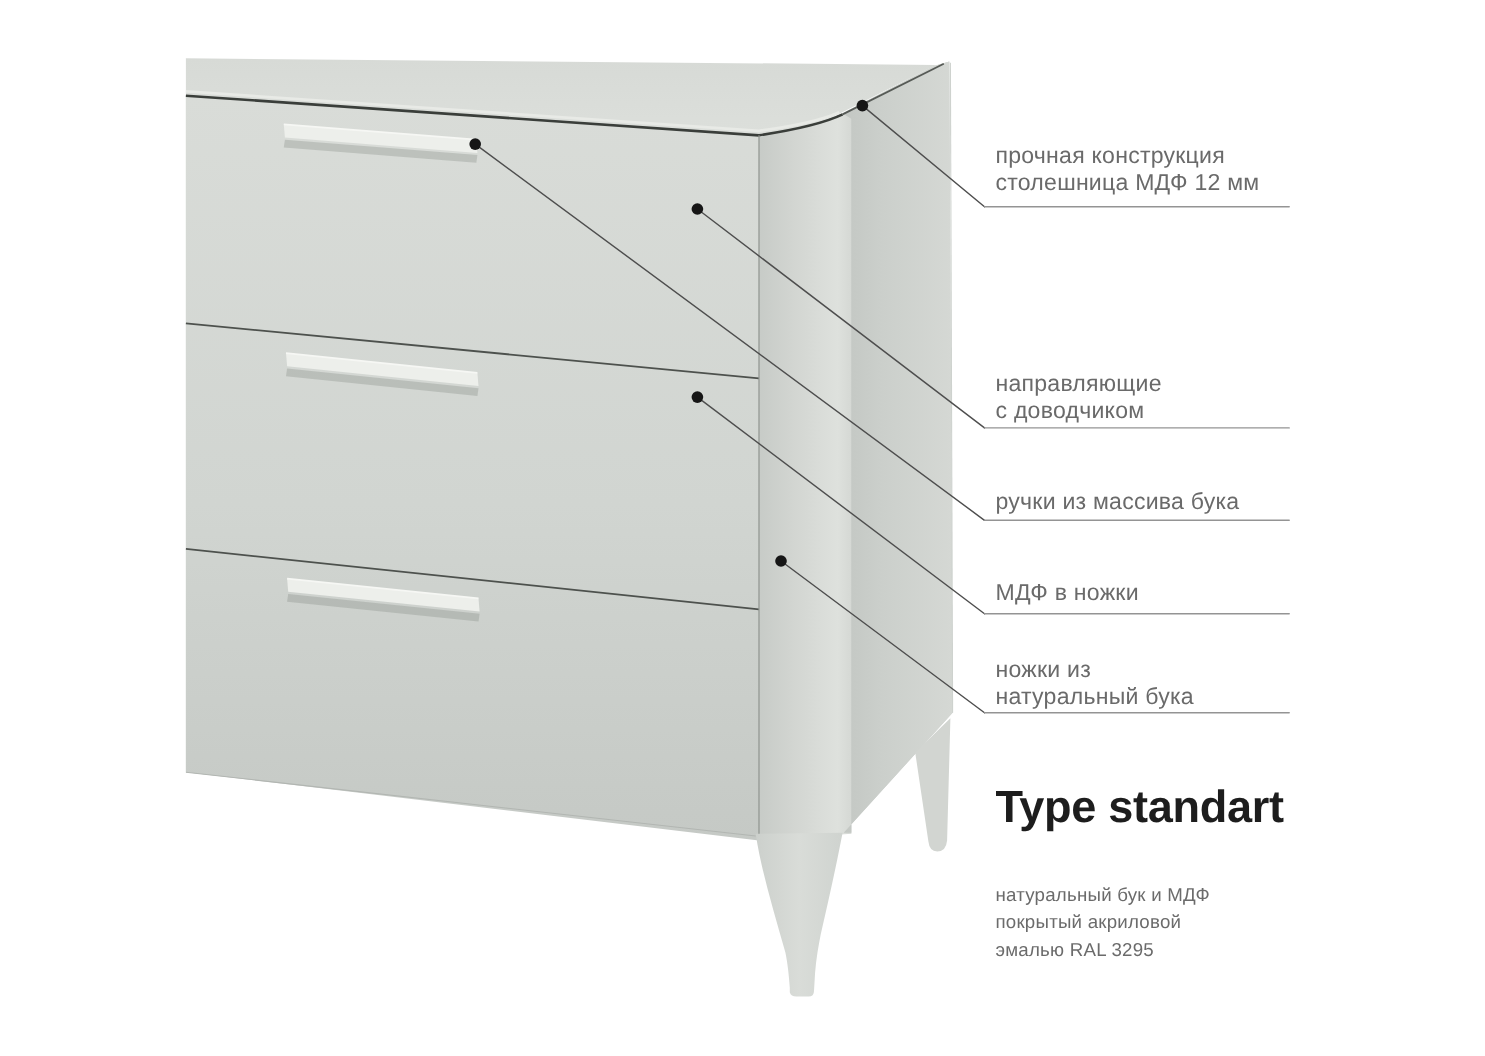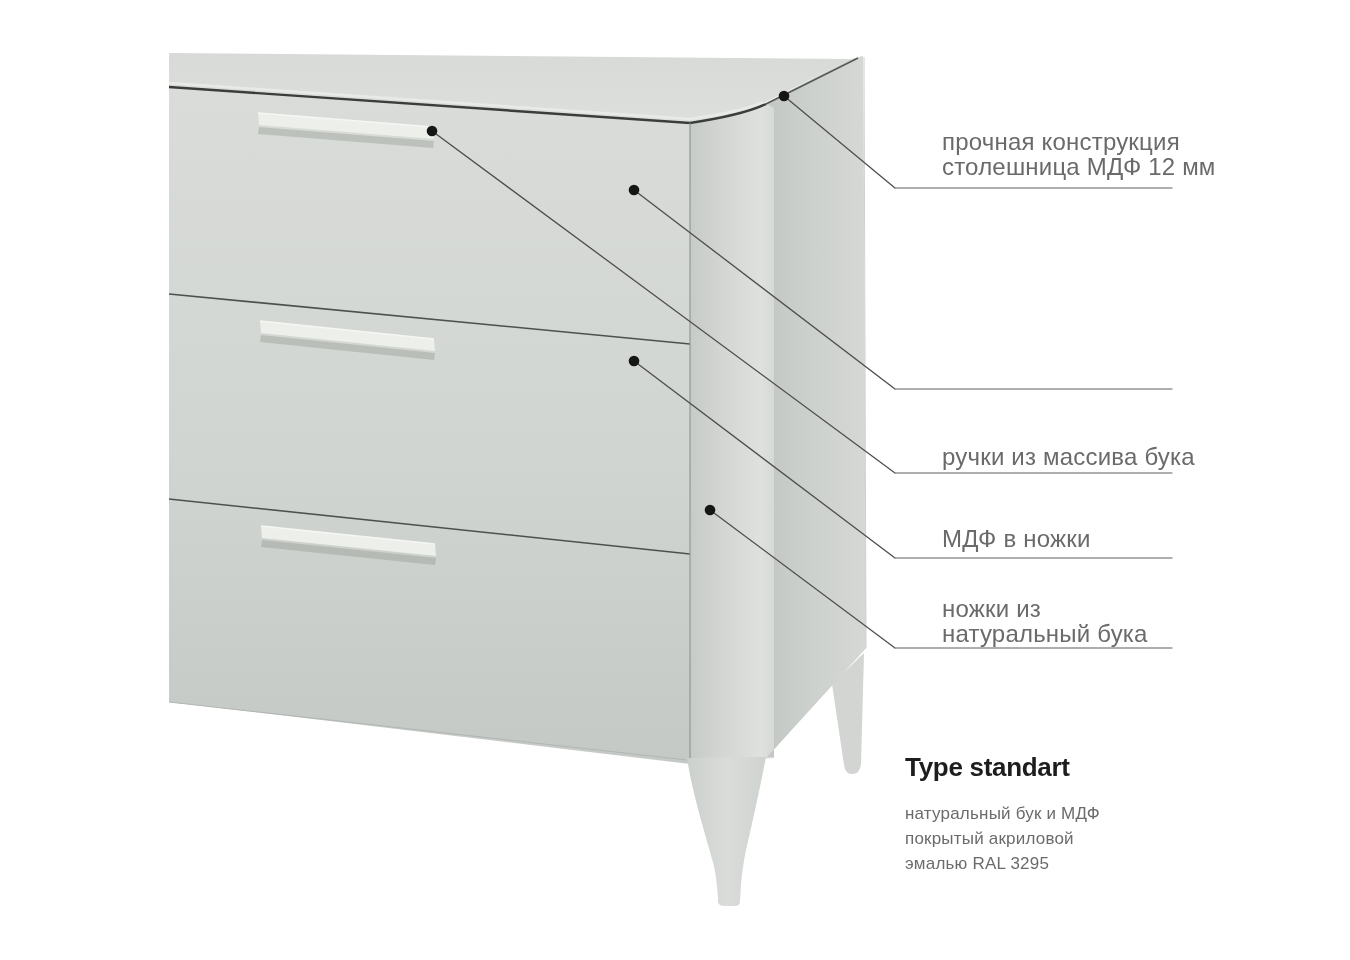--- a/index.html
+++ b/index.html
@@ -6,32 +6,32 @@
   .stage{
     position:relative;
     width:1350px;height:960px;
     background:#ffffff;
     overflow:hidden;
     font-family:"Liberation Sans","DejaVu Sans",sans-serif;
   }
   .art{position:absolute;left:0;top:0;}
   .callout-label{
     position:absolute;
-    left:942px;
-    font-size:24px;
+    left:905px;
+    font-size:21px;
     line-height:25px;
     letter-spacing:0.2px;
     color:#6a6a6a;
     white-space:nowrap;
   }
   .callout-label span{display:block;}
   .product-title{
     position:absolute;
-    left:905px;top:748px;
-    font-size:26px;
+    left:905px;top:714px;
+    font-size:41px;
     line-height:38px;
     font-weight:700;
     letter-spacing:-0.3px;
     color:#1d1d1d;
     white-space:nowrap;
   }
   .product-desc{
     position:absolute;
     left:905px;top:801px;
     font-size:17px;
@@ -141,20 +141,24 @@
         <circle cx="710" cy="510" r="5.3" fill="#161616" stroke="none"></circle>
       </g>
     </g>
   </svg>
 
   <div class="callout-label" style="top:129px">
     <span>прочная конструкция</span>
     <span>столешница МДФ 12 мм</span>
   </div>
 
+  <div class="callout-label" style="top:336px">
+    <span>направляющие</span>
+    <span>с доводчиком</span>
+  </div>
 
   <div class="callout-label" style="top:444px">
     <span>ручки из массива бука</span>
   </div>
 
   <div class="callout-label" style="top:526px">
     <span>МДФ в ножки</span>
   </div>
 
   <div class="callout-label" style="top:596px">

